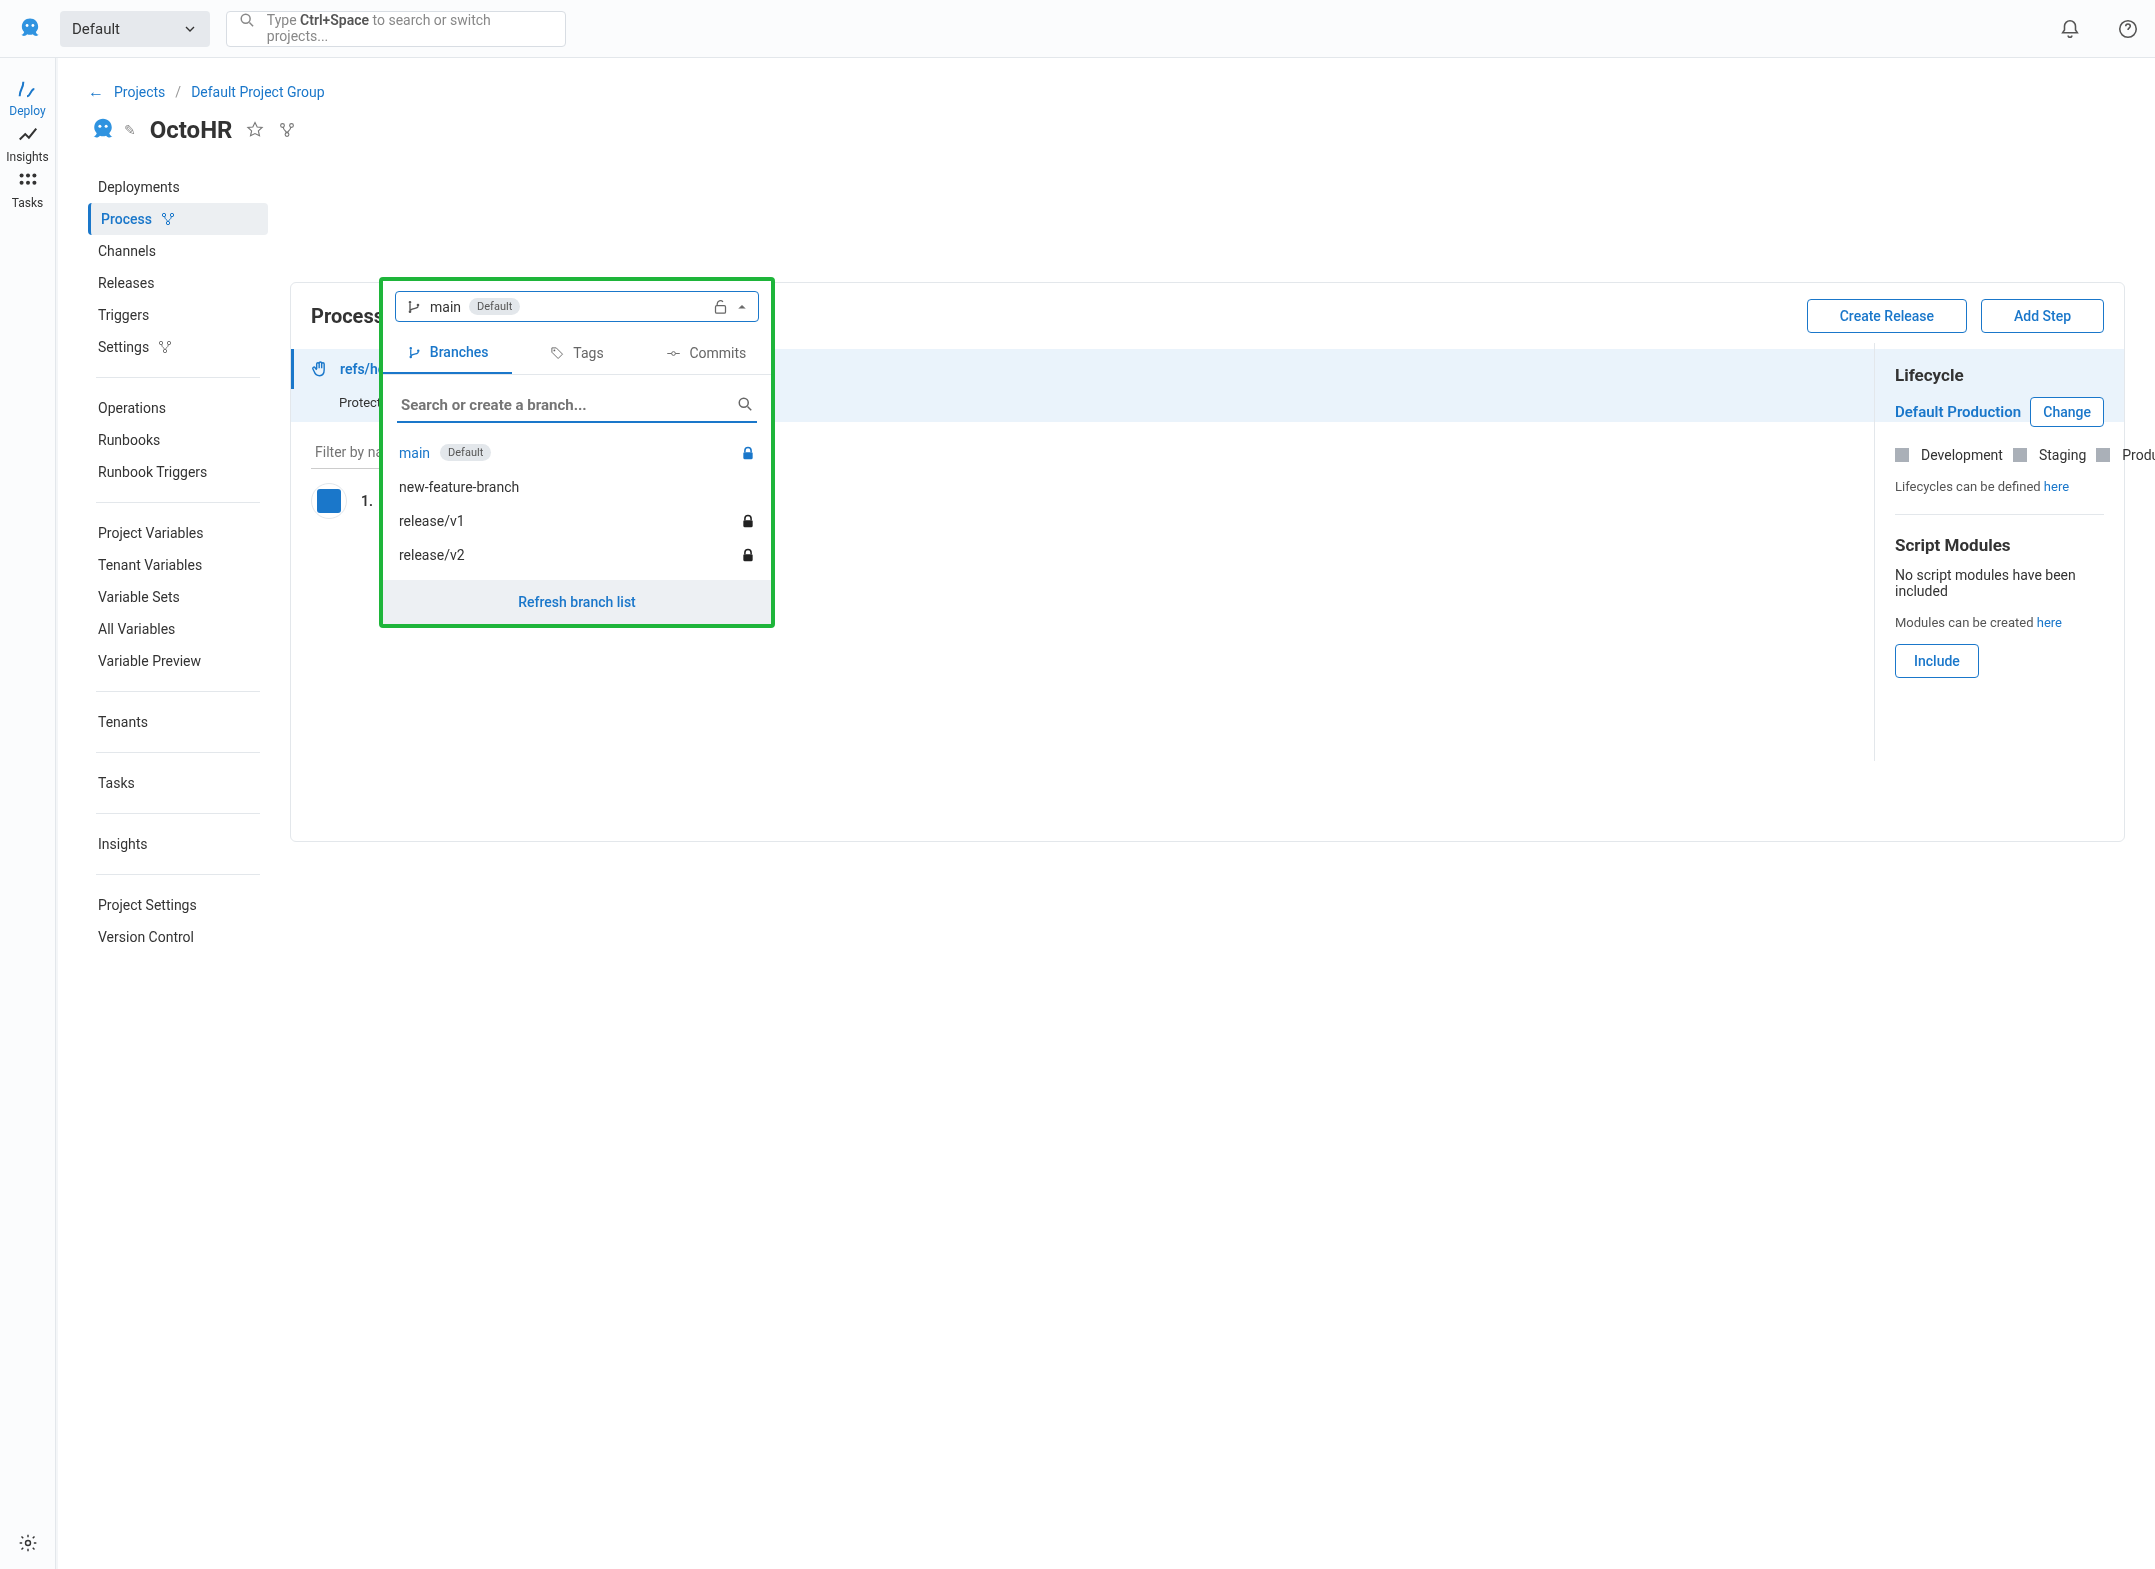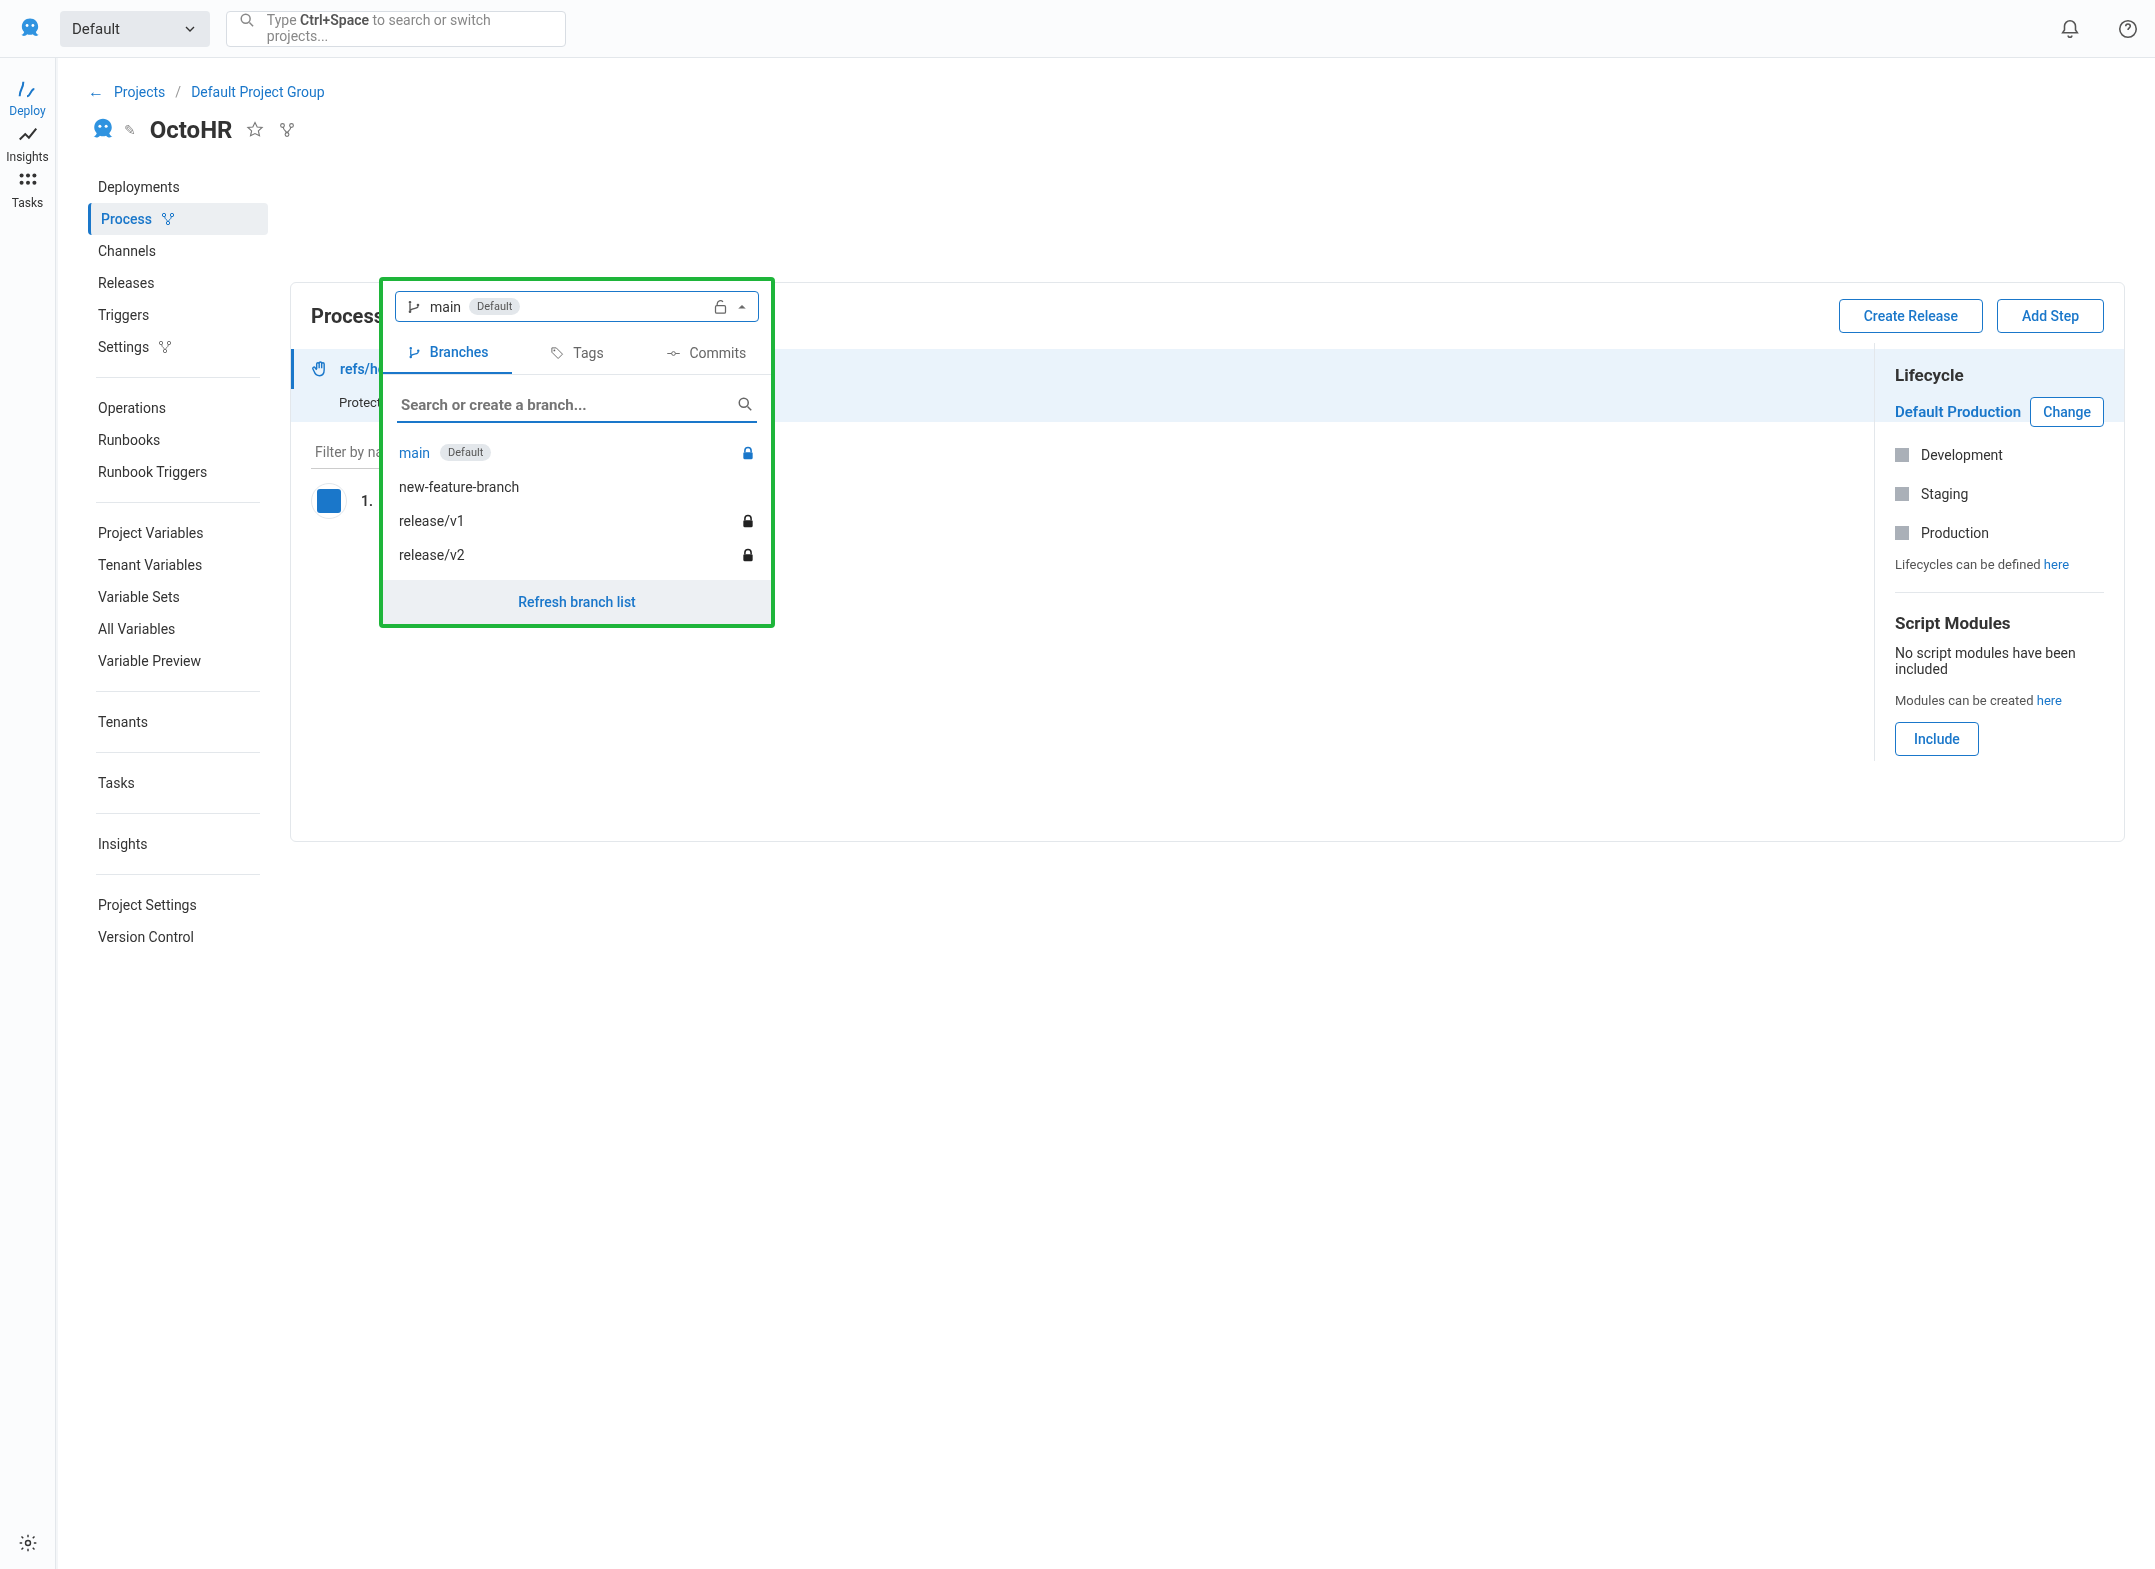--- a/index.html
+++ b/index.html
@@ -48,21 +48,21 @@
   .side { width:180px; flex-shrink:0; }
   .side .item { padding:8px 10px; font-size:14px; color:#333; cursor:pointer; display:flex; align-items:center; gap:8px; border-radius:4px; }
   .side .item.active { background:#eceff2; color:var(--blue); border-left:3px solid var(--blue); font-weight:500; }
   .side hr { border:none; border-top:1px solid var(--border); margin:14px 8px; }
 
   
   .panel { flex:1; border:1px solid var(--border); border-radius:6px; background:#fff; position:relative; min-height:560px; }
   .panel-head { display:flex; align-items:center; padding:16px 20px; gap:12px; }
   .panel-title { font-size:20px; font-weight:700; }
   .buttons-right { margin-left:auto; display:flex; gap:14px; }
-  .btn-outline { border:1px solid var(--blue); color:var(--blue); background:#fff; padding:8px 24px; border-radius:4px; font-weight:500; cursor:pointer; font-size:14px; }
+  .btn-outline { border:1px solid var(--blue); color:var(--blue); background:#fff; padding:8px 32px; border-radius:4px; font-weight:500; cursor:pointer; font-size:14px; }
 
   .branch-chip { display:flex; align-items:center; gap:10px; border:1px solid var(--blue); border-radius:4px; padding:6px 10px; min-width:260px; justify-content:space-between; }
   .branch-chip-left { display:flex; align-items:center; gap:8px; }
   .badge { background:#e3e7eb; color:#555; font-size:11px; padding:2px 8px; border-radius:10px; }
 
   .ref-bar { background:#eaf3fb; border-left:3px solid var(--blue); padding:10px 16px; display:flex; align-items:center; gap:10px; }
   .ref-bar .refname { color:var(--blue); font-weight:600; }
   .protected { font-size:13px; color:#333; padding:6px 16px 12px 48px; background:#eaf3fb; }
 
   .filter { border:none; border-bottom:1px solid #ccc; padding:8px 4px; font-size:14px; color:#999; background:transparent; width:80px; margin:14px 20px; }
@@ -82,21 +82,21 @@
   .pop-list { padding:6px 14px 0 14px; }
   .pop-item { display:flex; align-items:center; justify-content:space-between; padding:9px 2px; font-size:14px; cursor:pointer; }
   .pop-item .left { display:flex; align-items:center; gap:10px; }
   .pop-item.sel .name { color:var(--blue); }
   .pop-footer { background:#edf0f3; text-align:center; padding:14px; color:var(--blue); font-weight:500; cursor:pointer; font-size:14px; margin-top:8px; }
 
   
   .right { width:250px; border-left:1px solid var(--border); padding:16px 20px; }
   .right h3 { font-size:17px; font-weight:700; margin:6px 0 12px 0; }
   .lifecycle-link { color:var(--blue); font-weight:600; font-size:15px; cursor:pointer; }
-  .stages { margin-top:20px; display:flex; flex-direction:column; gap:23px; position:relative; }
+  .stages { margin-top:20px; display:flex; flex-direction:row; gap:10px; position:relative; }
   .stage { display:flex; align-items:center; gap:12px; font-size:14px; }
   .stage-box { width:14px; height:14px; background:#aab0b8; }
   .stage-line { position:absolute; left:6.5px; top:12px; bottom:12px; width:1px; background:#aab0b8; z-index:-1; }
   .hint { font-size:13px; color:#555; margin-top:16px; }
   .hint a { color:var(--blue); text-decoration:none; cursor:pointer; }
   .right hr { border:none; border-top:1px solid var(--border); margin:20px 0; }
 
   svg { display:block; }
 </style>
 </head>

